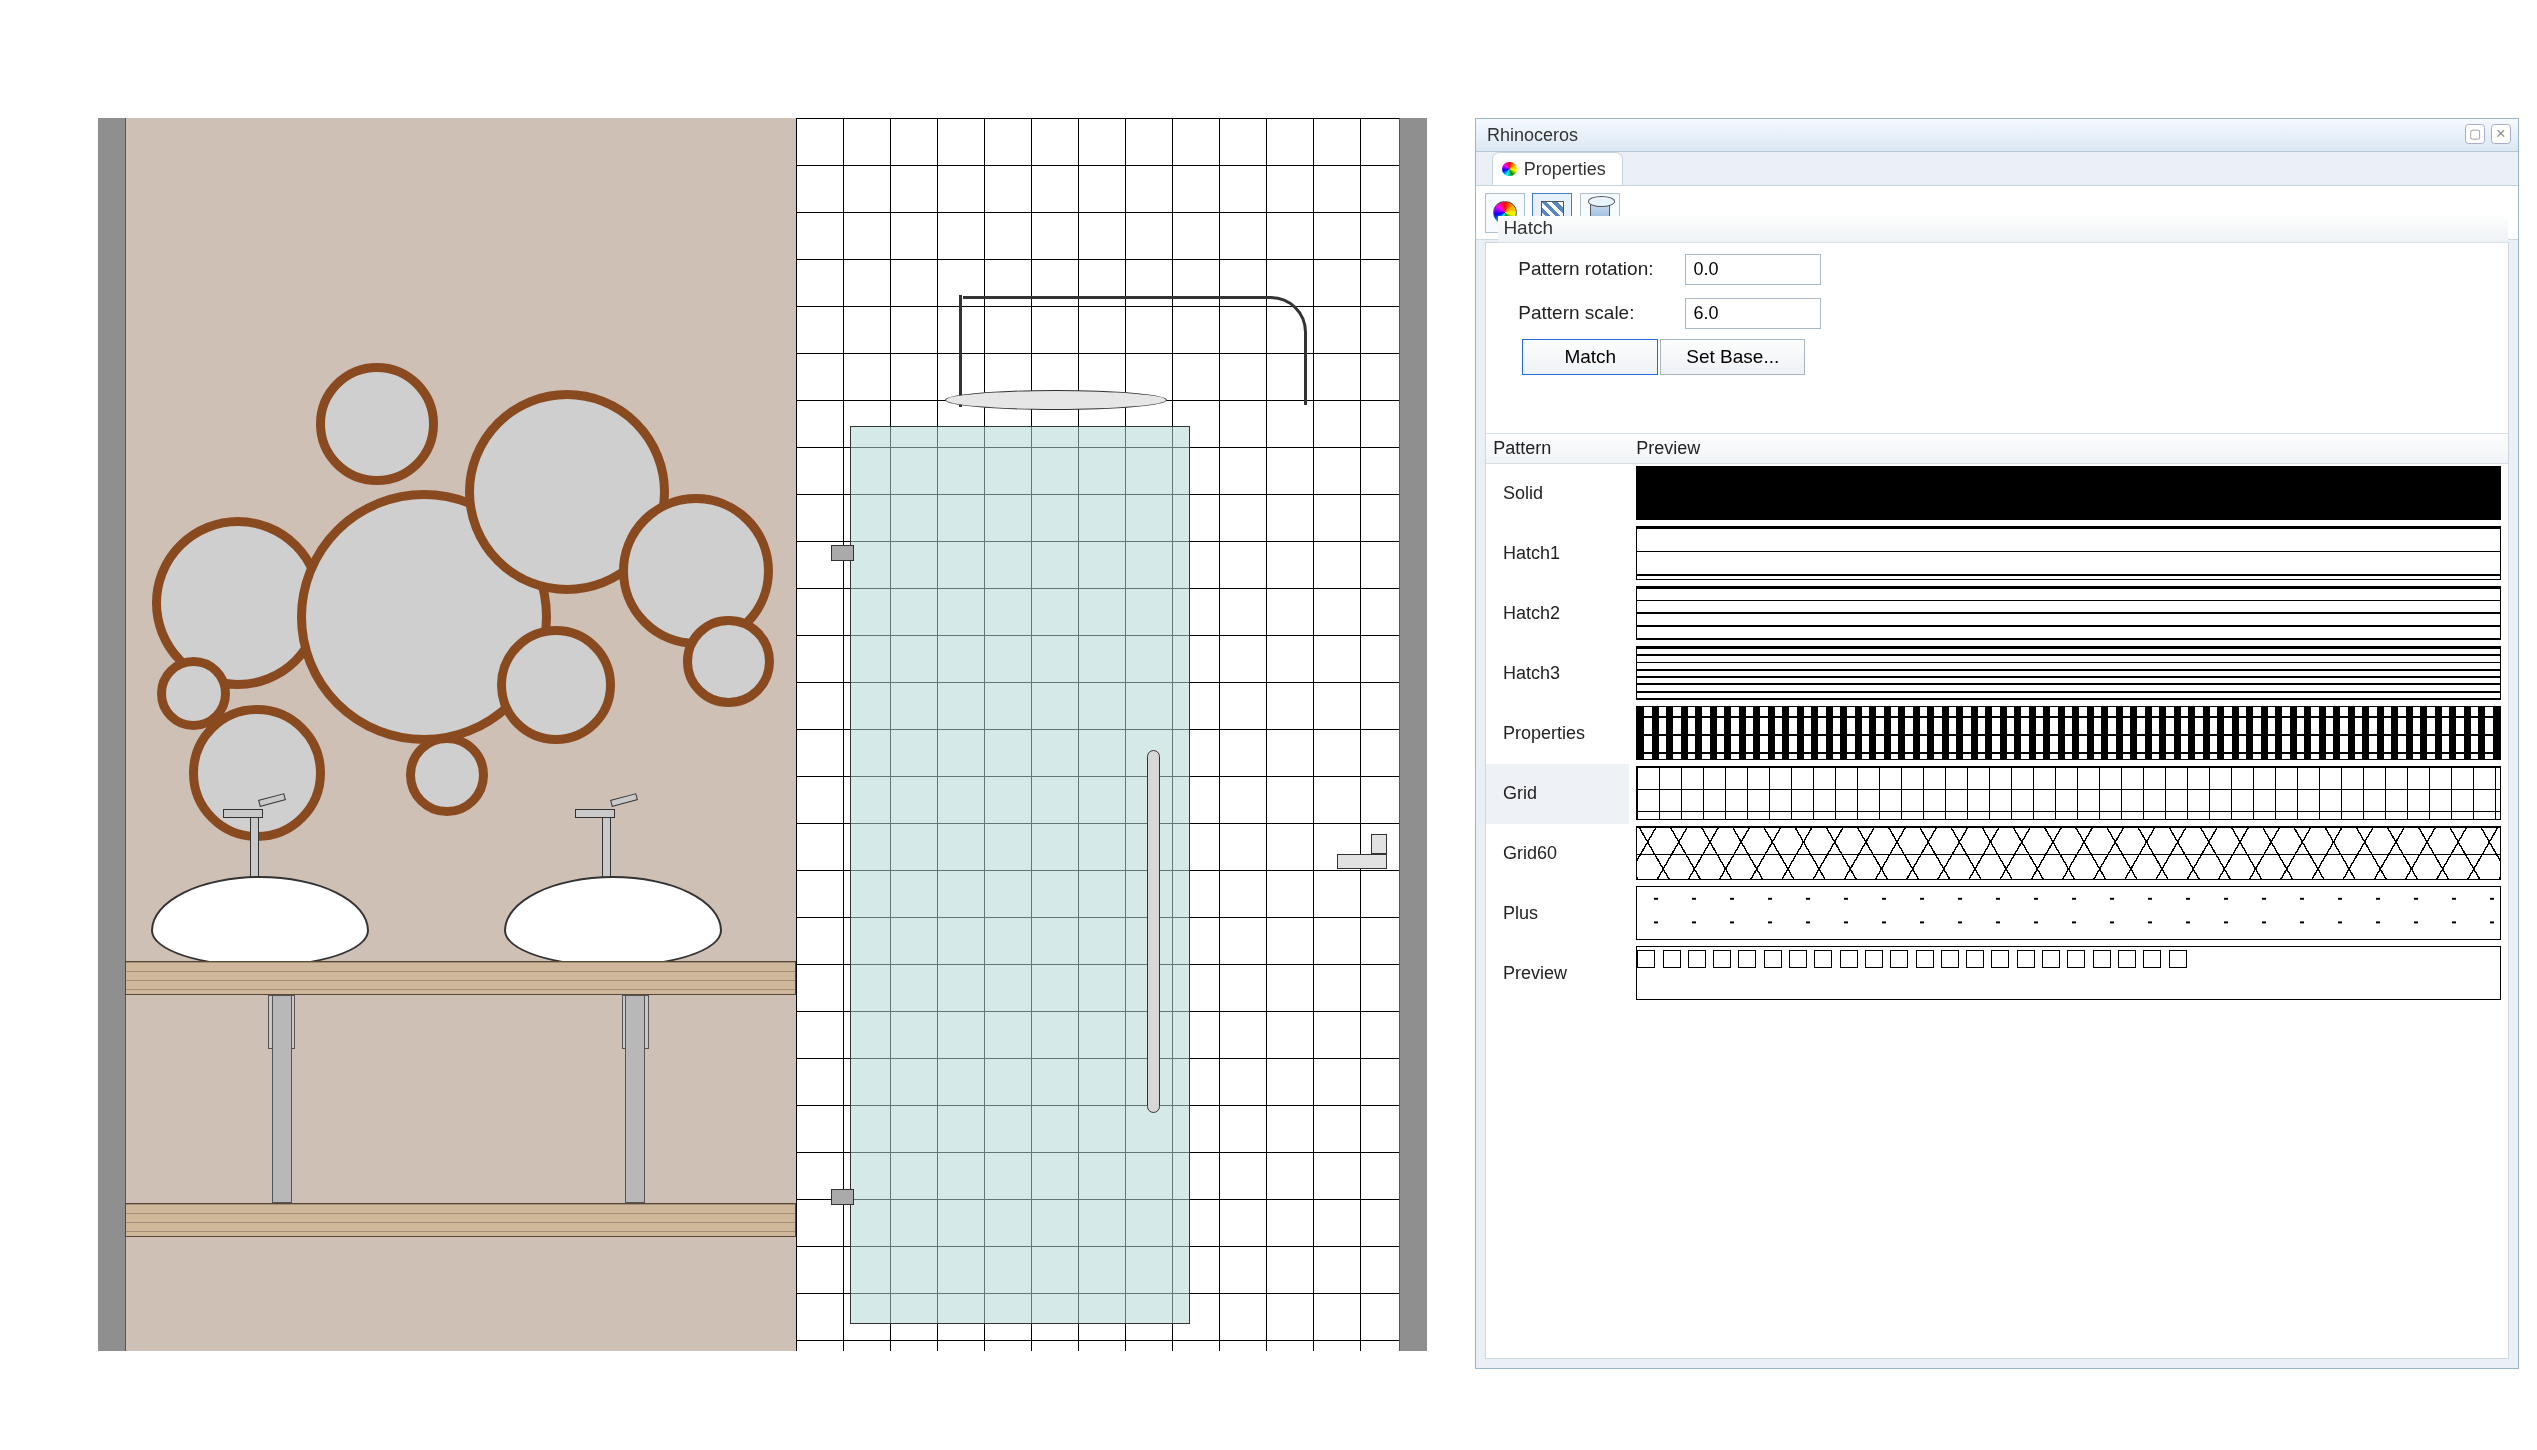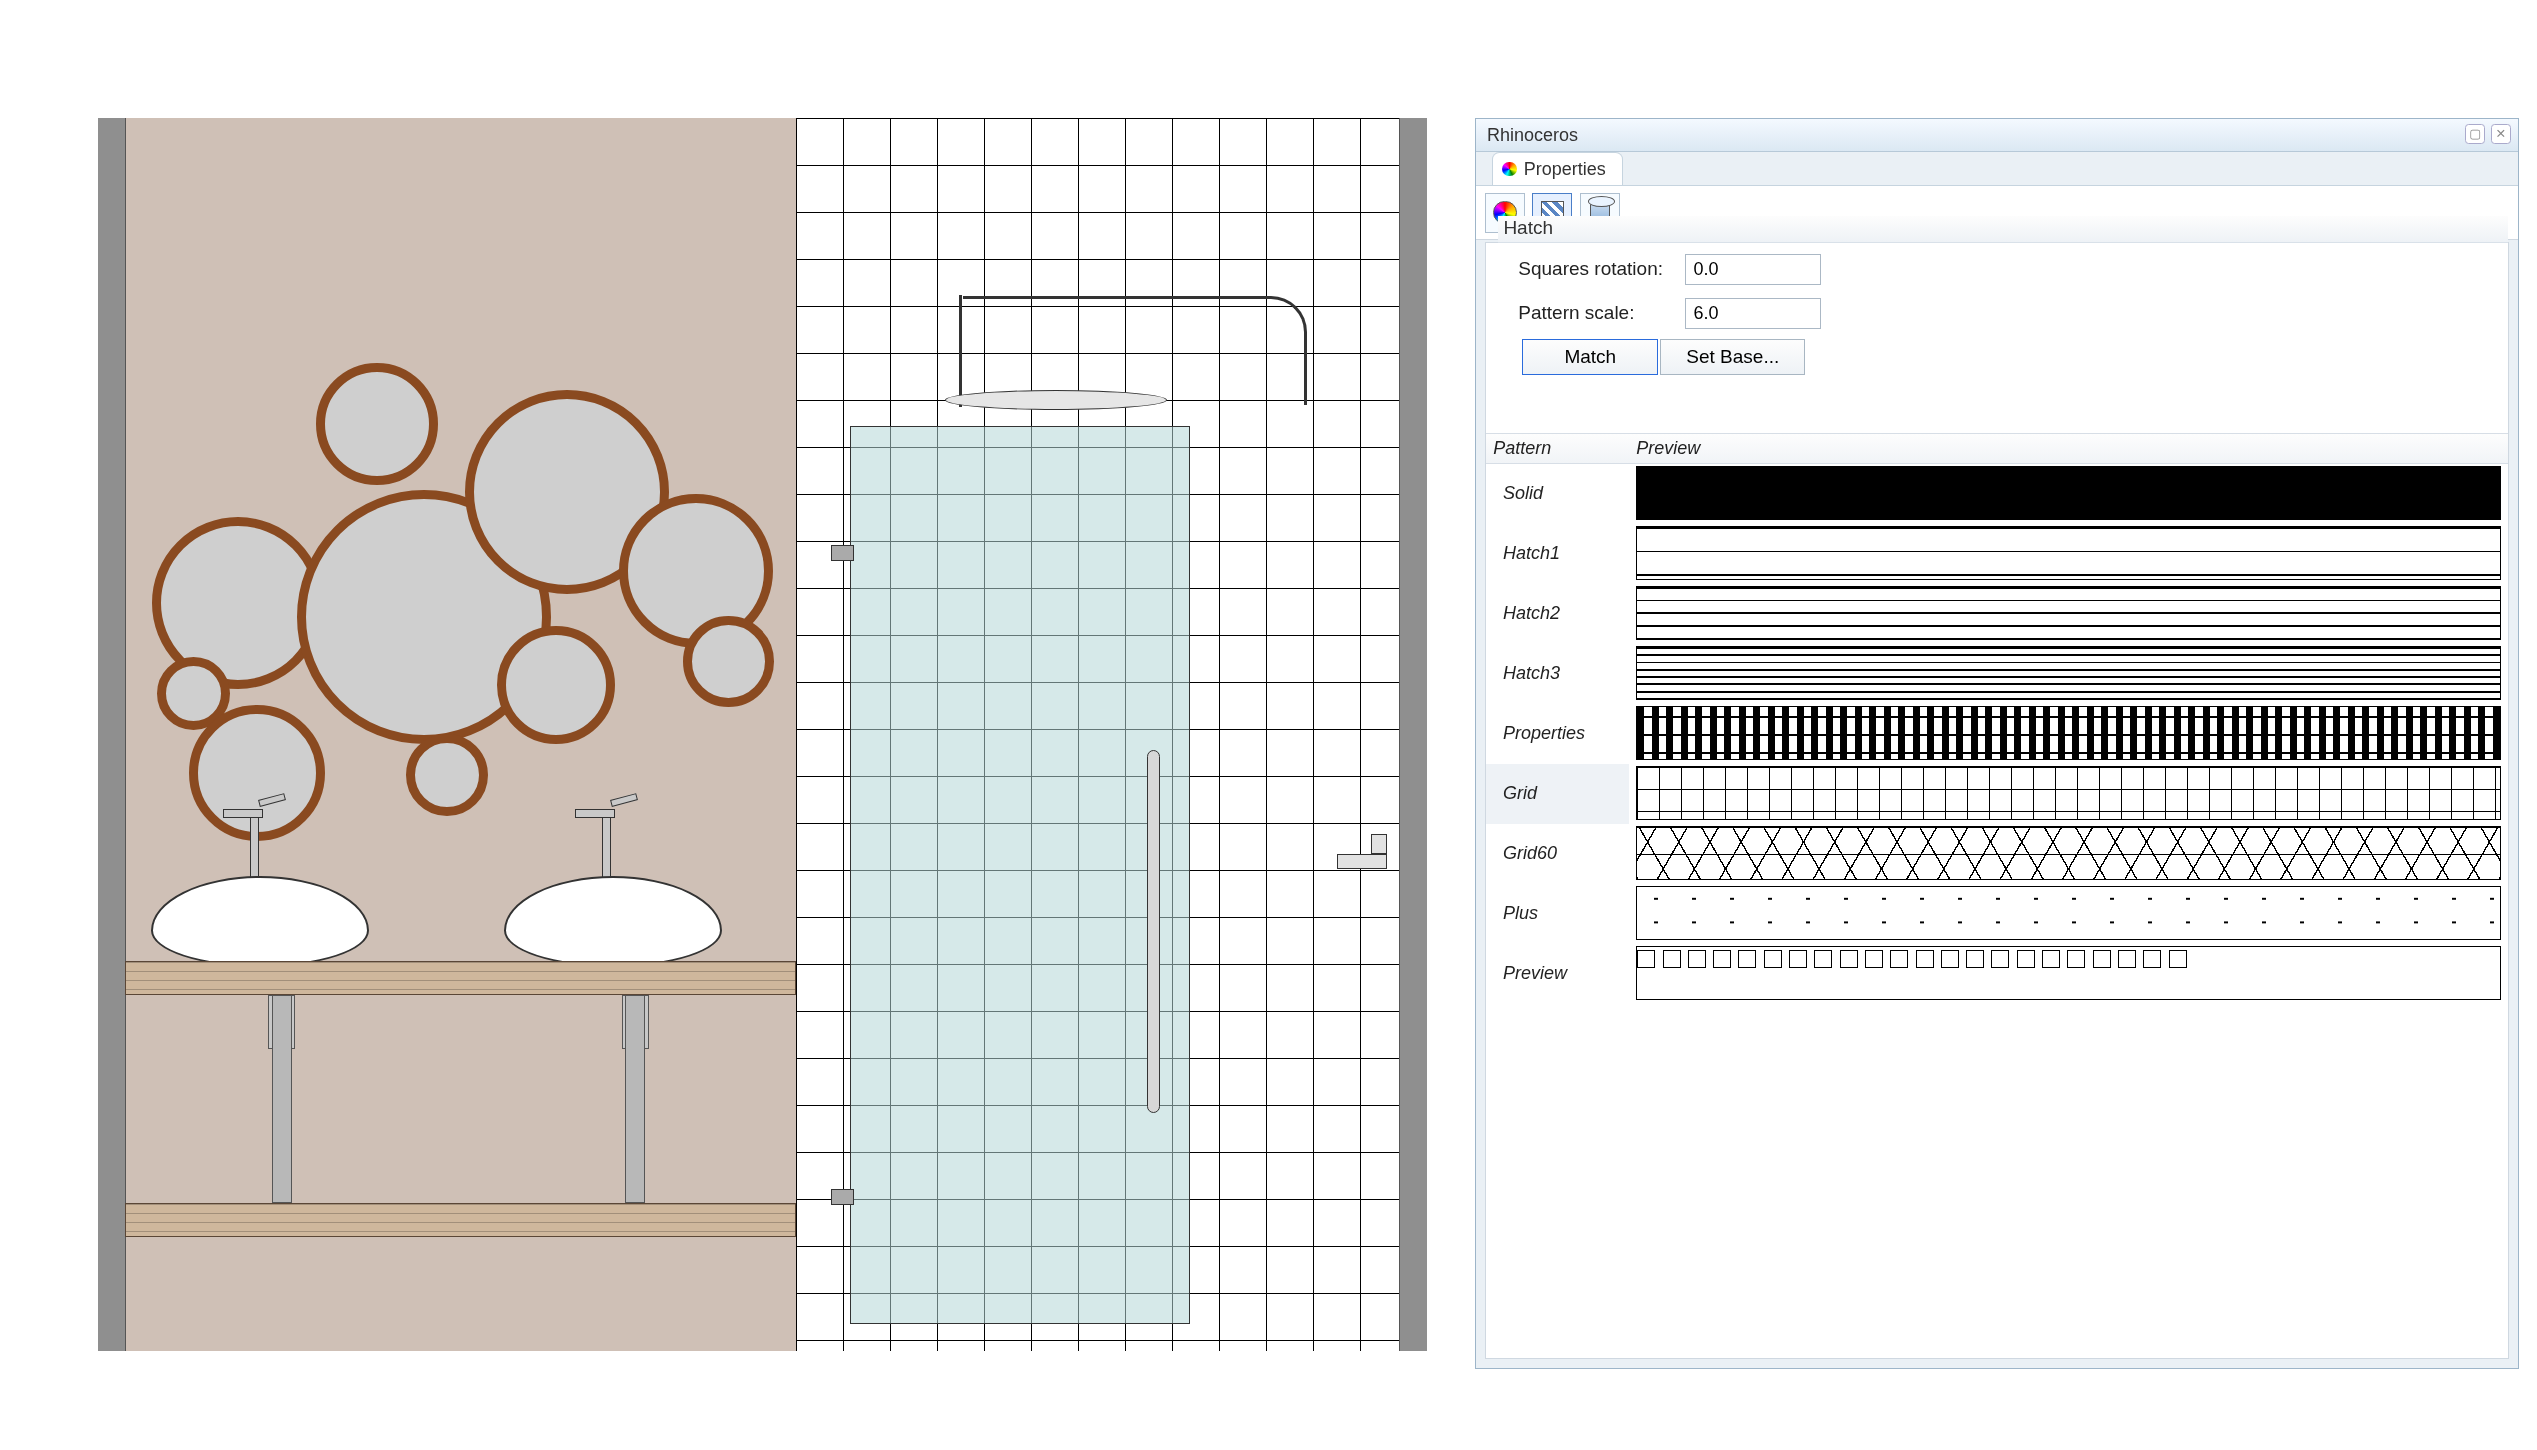--- a/index.html
+++ b/index.html
@@ -299,21 +299,20 @@
   .btn{
     height:36px; padding:0 6px; font-size:19px;
     border:0.9px solid #a8b6c2; background:linear-gradient(#fdfdfd,#eef2f6);
     cursor:pointer;
   }
   .btn.primary{ border:1.8px solid #2a6bdc; }
 
   .pattern-table{
     position:absolute; left:0; right:0; top:190px; bottom:0;
     display:flex;
-    font-style:italic;
   }
   .pattern-col{
     width: 143px; border-right:0;
   }
   .preview-col{
     flex:1;
   }
   .pt-head{
     height:31px; display:flex; align-items:center; padding-left:7.3px;
     font-size:18px; color:#222; background:linear-gradient(#fdfdfd,#f1f4f7); border-bottom:0.9px solid #d7dee6; border-top:0.9px solid #d7dee6;
@@ -442,21 +441,21 @@
         </div>
       <div class="tool-btn">
           <div class="tb-can"></div>
         </div>
     </div>
 
     <div class="panel-body">
       <div class="section-title">Hatch</div>
 
       <div class="form">
-        <label>Squares rotation:</label>
+        <label>Pattern rotation:</label>
         <input value="0.0" style="">
         <span></span>
 
         <label>Pattern scale:</label>
         <input value="6.0" style="">
         <span></span>
 
         <span></span>
         <button class="btn primary" style="justify-self:start;margin-left:-163px;width:136px">Match</button>
         <button class="btn" style="justify-self:start;margin-left:-181px;width:145px">Set Base...</button>

